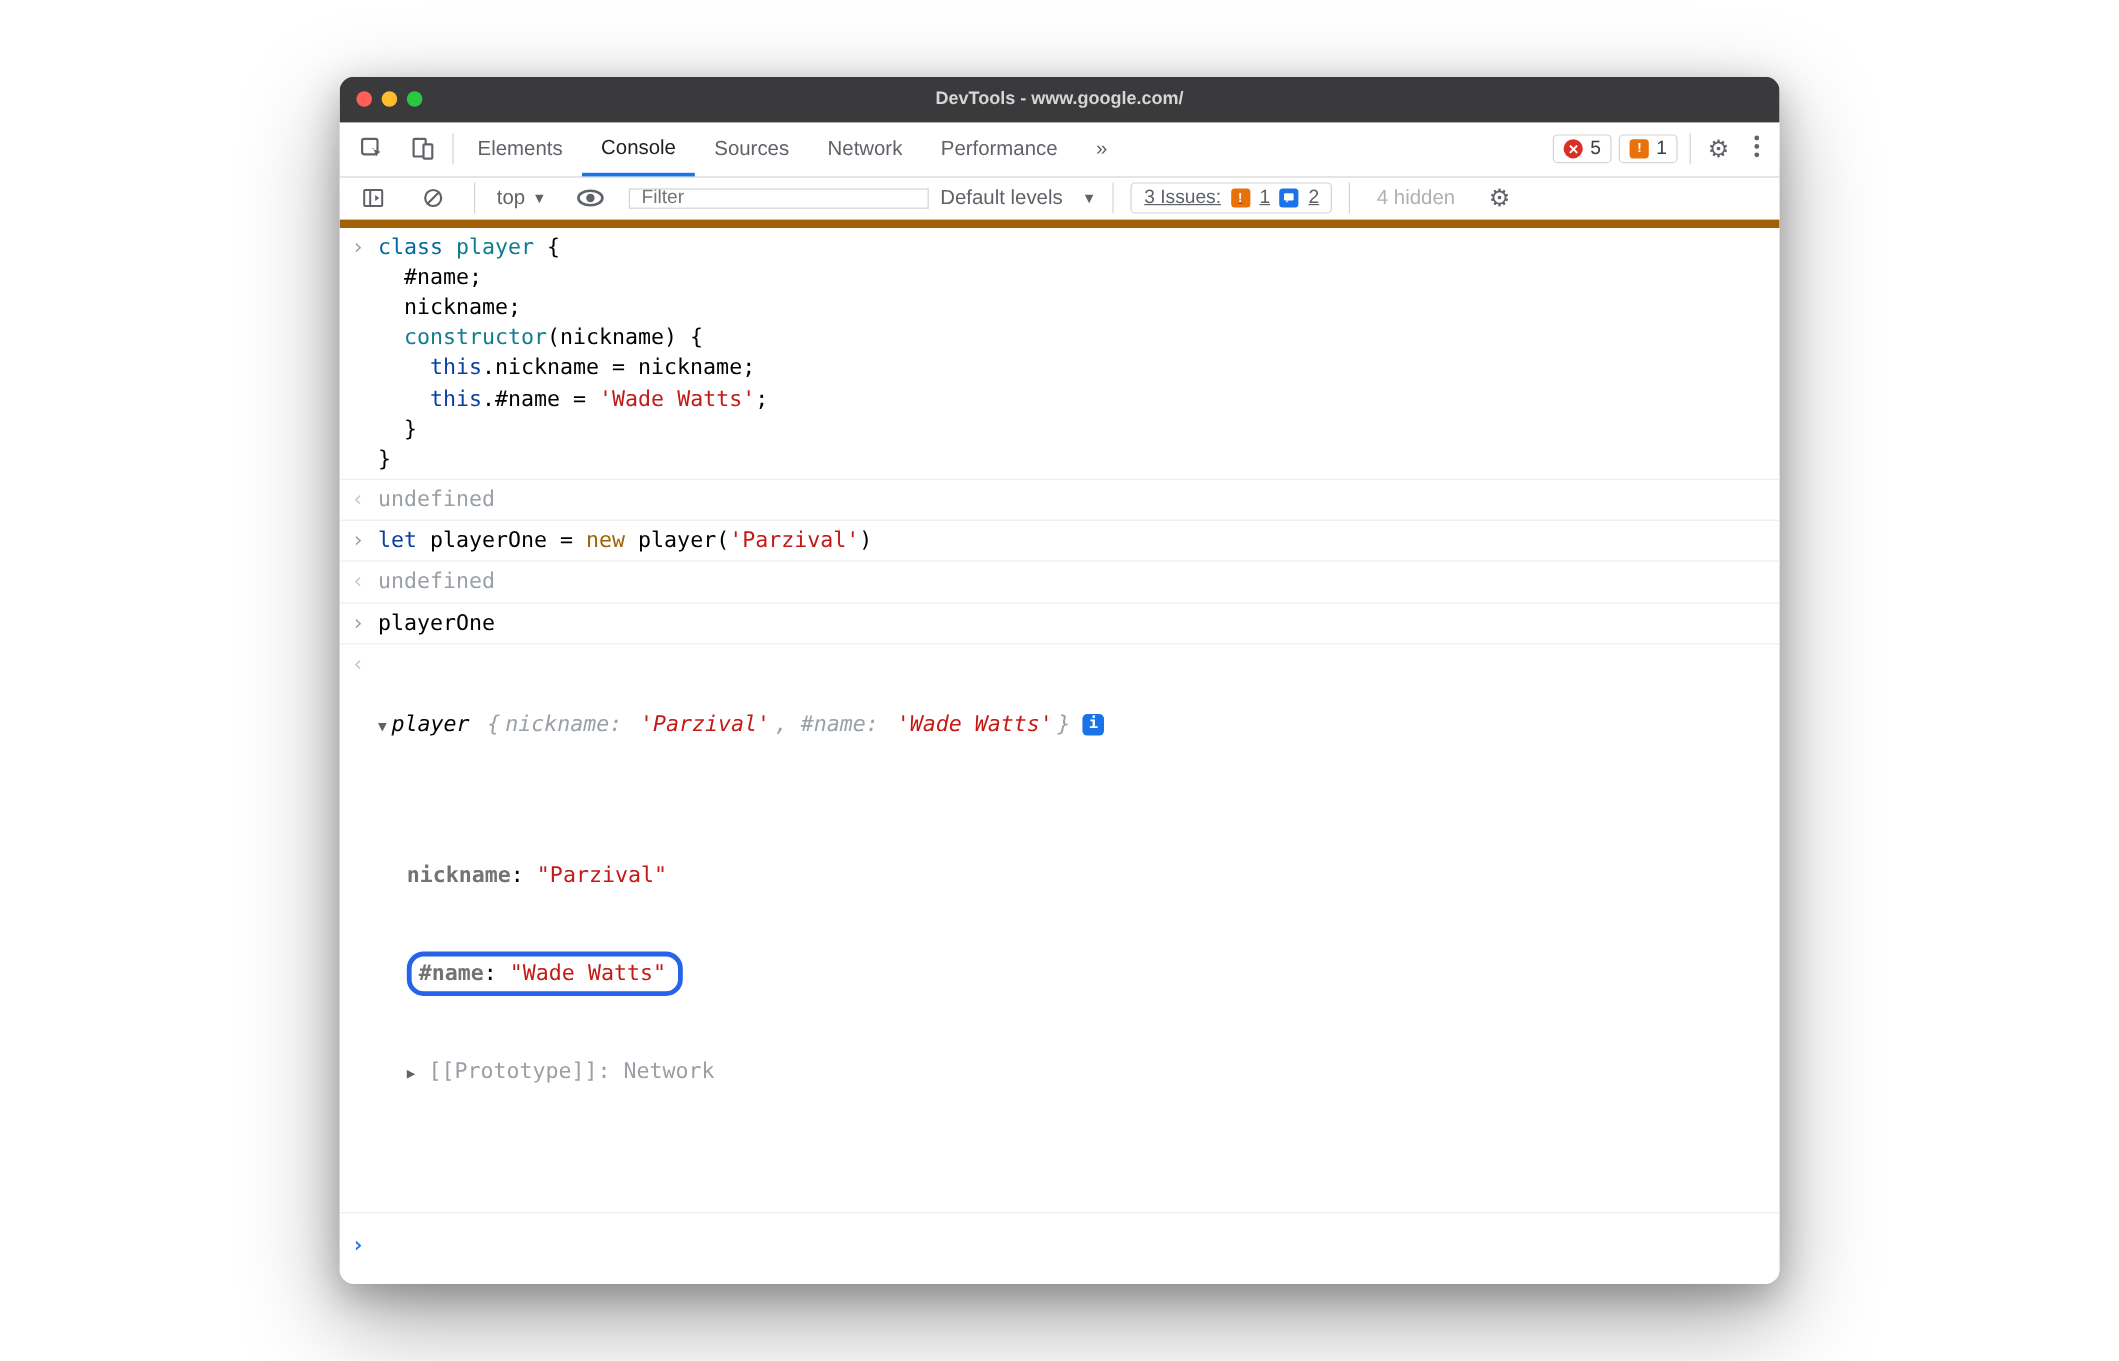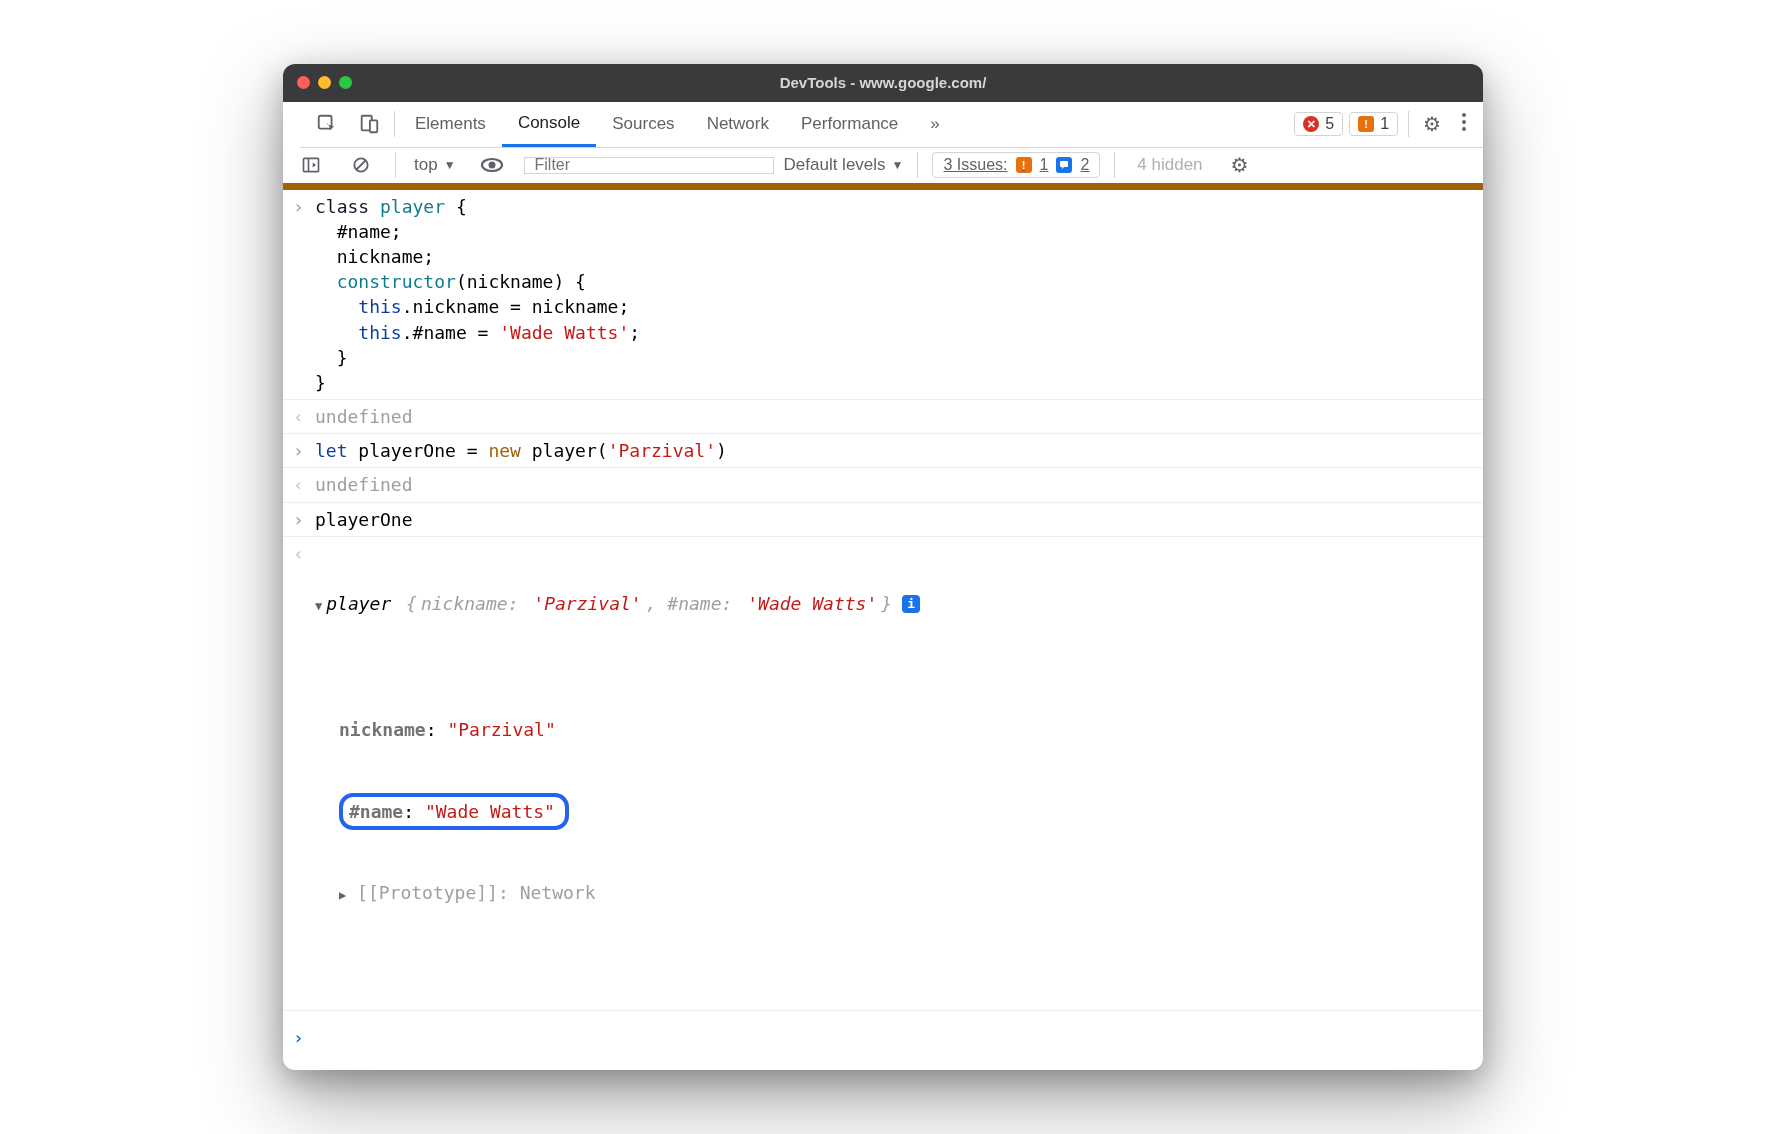--- a/index.html
+++ b/index.html
@@ -31,21 +31,21 @@
   .tl.yellow { background: #febc2e; }
   .tl.green { background: #28c840; }
   .title {
     position: absolute; left: 0; right: 0; text-align: center;
     color: #d6d6d6; font-size: 15px; font-weight: 600;
     pointer-events: none;
   }
   .tabbar {
     display: flex; align-items: center; height: 46px;
     border-bottom: 1px solid #d4d4d4; padding: 0 6px;
-    color: #5f6368; font-size: 17px; margin-left: 17px;
+    color: #5f6368; font-size: 17px;
   }
   .tb-icon { padding: 0 10px; display:flex; align-items:center; color:#5f6368; }
   .divider { width:1px; height:26px; background:#d4d4d4; margin:0 4px; }
   .tabs { display:flex; align-items:stretch; height:100%; }
   .tab { padding: 0 16px; display:flex; align-items:center; cursor:pointer; }
   .tab.active { color:#202124; border-bottom:3px solid #1a73e8; }
   .spacer { flex:1; }
   .badge {
     display:inline-flex; align-items:center; gap:6px;
     border:1px solid #d4d4d4; border-radius:4px; padding:2px 8px;
@@ -65,34 +65,34 @@
   .toolbar {
     display:flex; align-items:center; height:42px;
     border-bottom:7px solid #a16207; padding:0 8px; gap:10px;
     font-size:17px; color:#5f6368;
   }
   .ctx { display:flex; align-items:center; gap:6px; padding:0 4px; }
   .filter {
     border:1px solid #d4d4d4; height:17px; width:250px; padding:0 10px;
     font-size:16px; color:#5f6368; background:#fff;
   }
-  .levels { display:flex; align-items:center; gap:6px; }
+  .levels { display:flex; align-items:center; gap:16px; }
   .issues {
     display:flex; align-items:center; gap:8px; border:1px solid #d4d4d4;
     border-radius:4px; padding:3px 10px; font-size:16px;text-decoration:underline;
   }
   .hidden-count { color:#b0b0b0; padding:0 8px; }
   .console { font-family: Menlo, Consolas, monospace; font-size:18px; line-height:1.4; }
   .row { display:flex; padding:4px 10px; border-bottom:1px solid #eee; }
   .row:last-of-type { border-bottom:none; }
   .gut { width:22px; flex-shrink:0; color:#9aa0a6; user-select:none; }
   .gut .in::before { content:"›"; color:#9aa0a6; }
   .gut .out::before { content:"‹"; color:#c8c8c8; }
   .content { flex:1; white-space:pre; }
-  .kw-class { color:#0f172a; }
+  .kw-class { color:#0369a1; }
   .kw-ident { color:#107c8c; }
   .kw-this { color:#0a3fa0; }
   .kw-let { color:#0a3fa0; }
   .kw-new { color:#a16207; }
   .str { color:#c41a16; }
   .prop { color:#737373;font-weight:bold; }
   .muted { color:#9aa0a6; }
   .obj-line { display:flex; align-items:center; gap:4px; font-style:italic; }
   .tri { color:#5f6368; font-style:normal; }
   .tri.right::before { content:"▶"; font-size:12px; }

